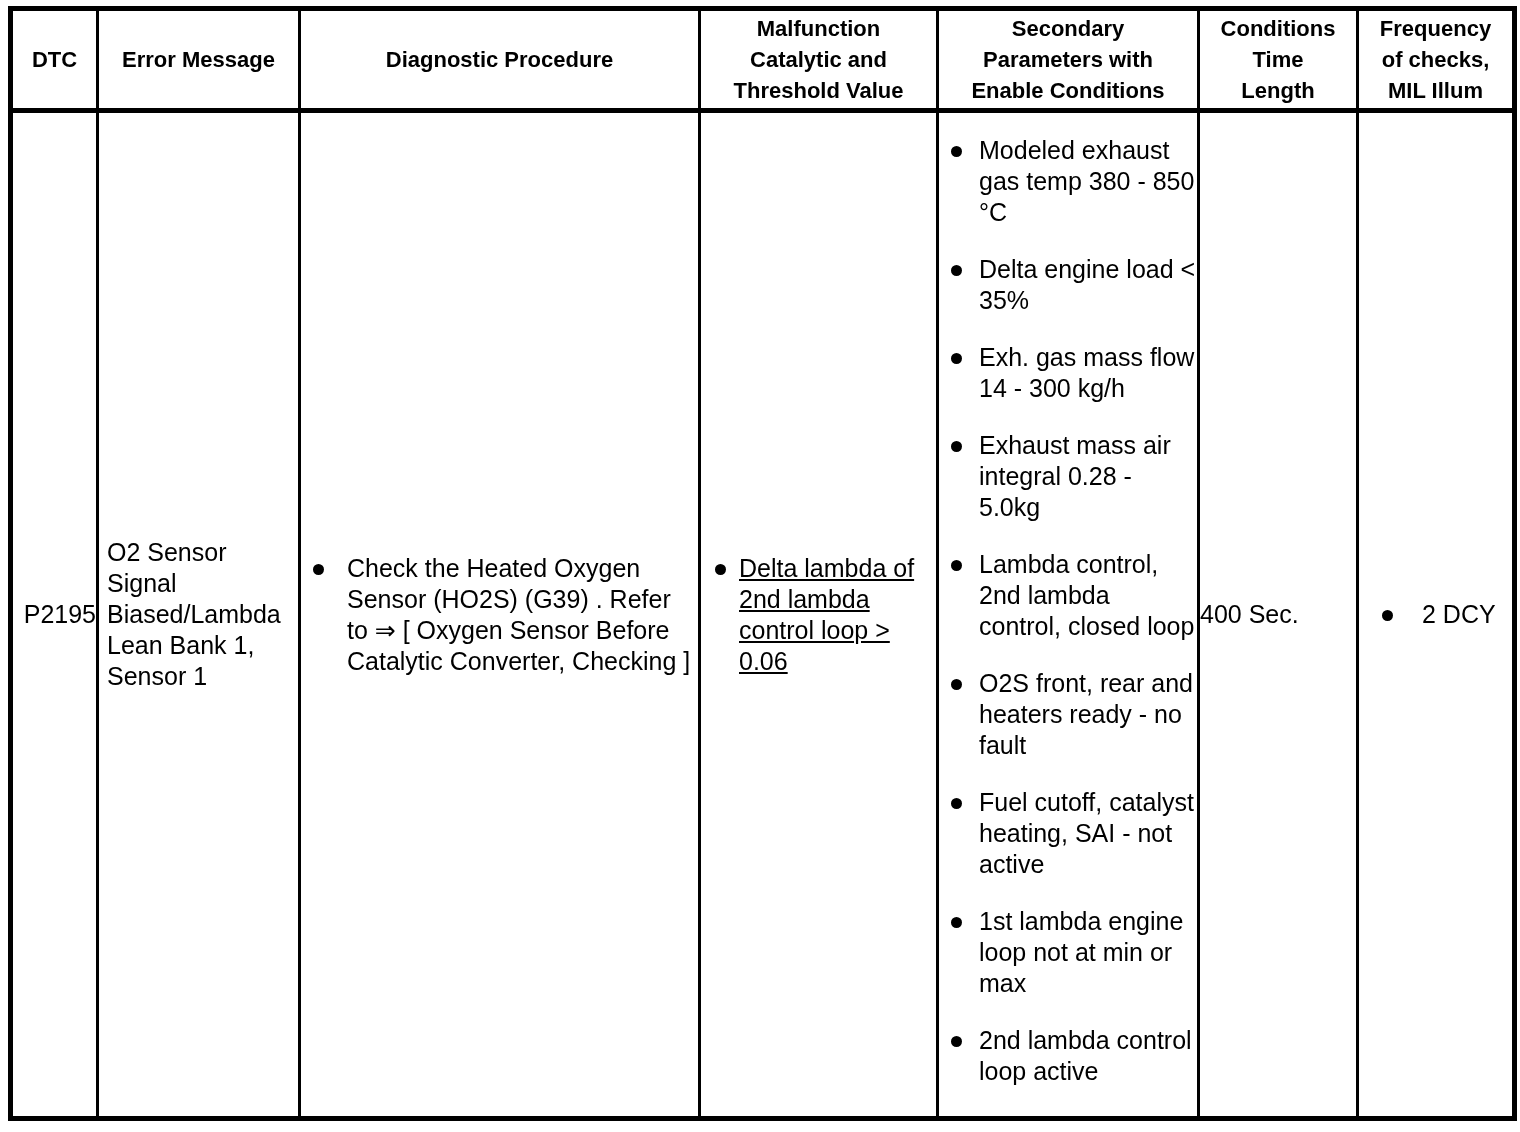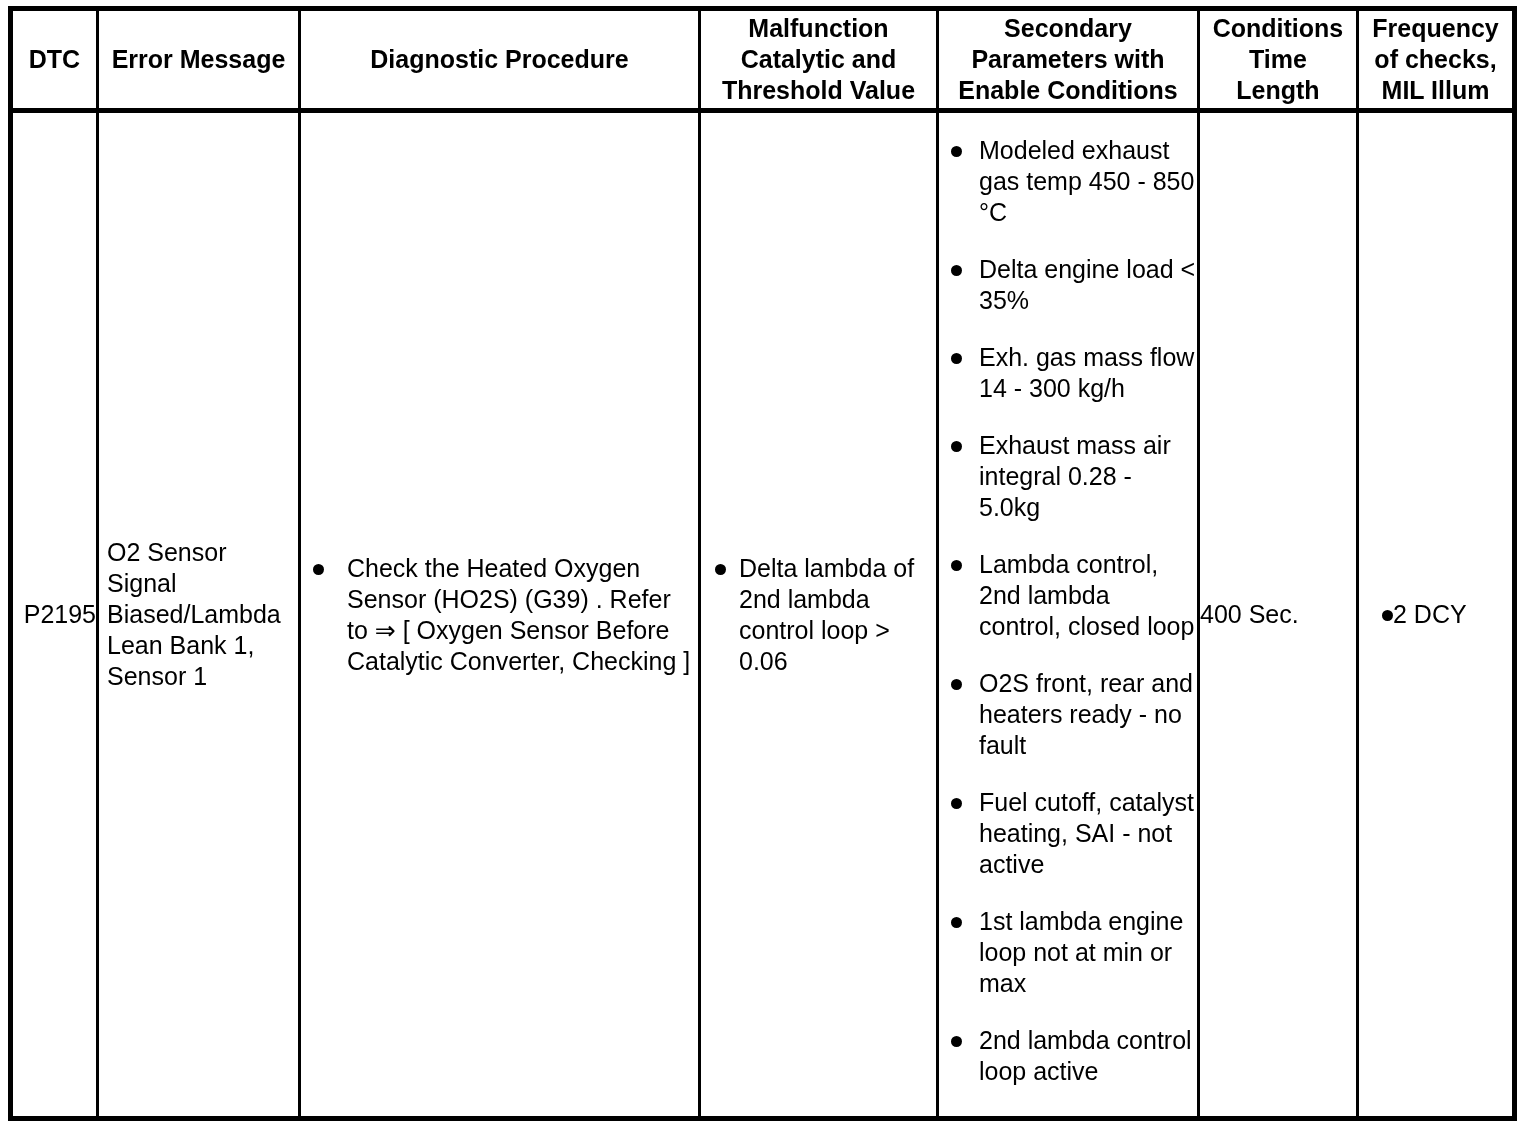--- a/index.html
+++ b/index.html
@@ -52,21 +52,21 @@
   col.c-freq     { width: 157px; }
 
   
   thead tr {
     height: 102px;
   }
   thead th {
     border-top: 5px solid #000;
     border-bottom: 5px solid #000;
     font-weight: bold;
-    font-size: 25px;
+    font-size: 22px;
     line-height: 31px;
     text-align: center;
     vertical-align: middle;
     padding: 2px 4px;
     margin-top: 12px;
   }
   thead th.first { border-left: 5px solid #000; }
   thead th.last  { border-right: 5px solid #000; }
 
   .hdr-line { display: block; white-space: nowrap; }
@@ -119,41 +119,42 @@
   
   .cell-diag {
     padding: 0 6px 0 14px;
   }
   .cell-diag ul.blist > li { padding-left: 46px; }
   .cell-diag ul.blist > li .dot { left: 12px; }
 
   
   .cell-malf {
     padding: 0 6px 0 10px;
+    text-decoration: underline;
   }
   .cell-malf ul.blist > li { padding-left: 38px; }
   .cell-malf ul.blist > li .dot { left: 14px; }
 
   
   .cell-sec {
     vertical-align: top;
     padding: 14px 6px 10px 10px;
   }
   .cell-sec ul.blist > li {
     padding-left: 40px;
     margin-bottom: 26px;
   }
   .cell-sec ul.blist > li:last-child { margin-bottom: 8px; }
   .cell-sec ul.blist > li .dot { left: 12px; }
 
   
   .cell-freq {
     padding: 0 6px 0 10px;
   }
-  .cell-freq ul.blist > li { padding-left: 34px; }
+  .cell-freq ul.blist > li { padding-left: 63px; }
   .cell-freq ul.blist > li .dot { left: 23px; }
   .cell-freq { text-align: left; }
 
   .cell-mon {
     padding-left: 11px;
     white-space: nowrap;
   }
 </style>
 </head>
 <body>
@@ -235,21 +236,21 @@
               <span class="dot"></span>
               <span class="txt">Delta lambda of 2nd lambda control loop &gt; 0.06</span>
             </li>
           </ul>
         </td>
 
         <td class="cell-sec">
           <ul class="blist">
             <li>
               <span class="dot"></span>
-              <span class="txt">Modeled exhaust gas temp 450 - 850 °C</span>
+              <span class="txt">Modeled exhaust gas temp 380 - 850 °C</span>
             </li>
             <li>
               <span class="dot"></span>
               <span class="txt">Delta engine load &lt; 35%</span>
             </li>
             <li>
               <span class="dot"></span>
               <span class="txt">Exh. gas mass flow 14 - 300 kg/h</span>
             </li>
             <li>

